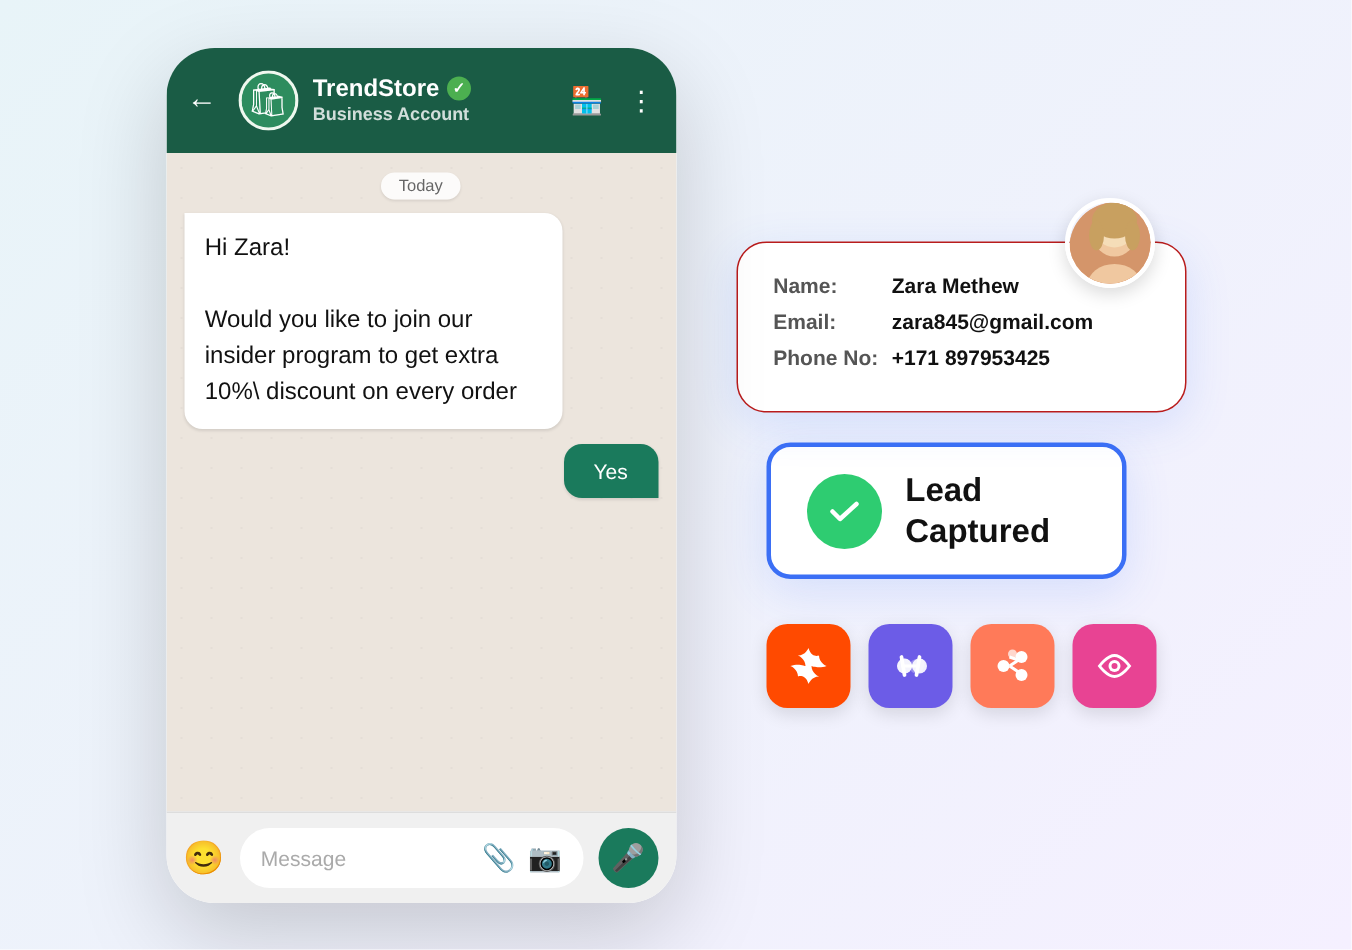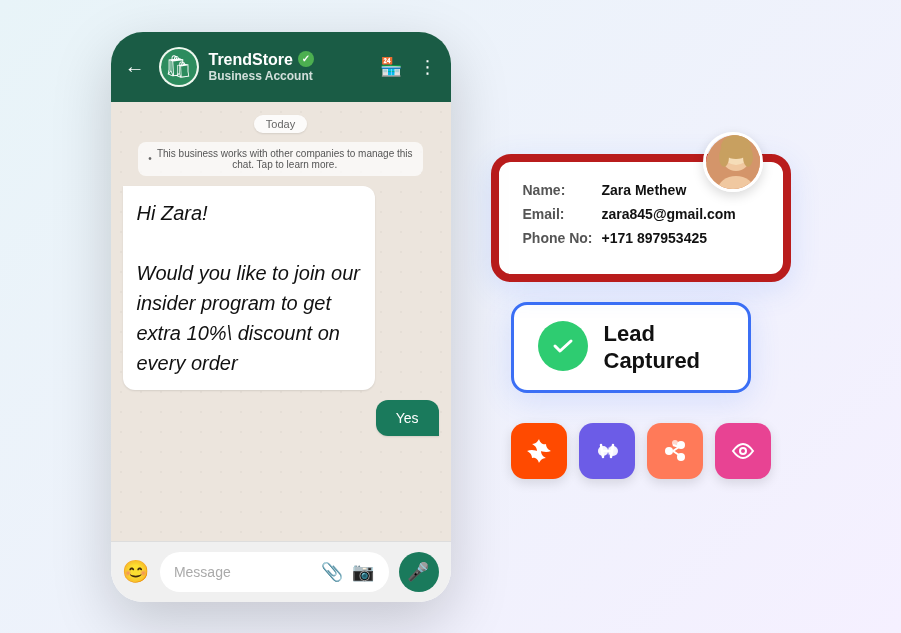--- a/index.html
+++ b/index.html
@@ -166,26 +166,25 @@
     .wa-system-msg::before {
       content: "•";
       color: #666;
     }
 
     .wa-bubble-received {
       background: #fff;
       border-radius: 0 12px 12px 12px;
       padding: 12px 14px;
       max-width: 80%;
-      font-size: 20px;
+      font-size: 16px;
       color: #111;
       line-height: 1.5;
       box-shadow: 0 1px 2px rgba(0,0,0,0.1);
       align-self: flex-start;
-      font-style: italic;
     }
 
     .wa-bubble-sent {
       background: #1a7a5c;
       border-radius: 12px 12px 0 12px;
       padding: 10px 20px;
       max-width: 60%;
       font-size: 14px;
       color: #fff;
       box-shadow: 0 1px 2px rgba(0,0,0,0.1);
@@ -250,21 +249,21 @@
       display: flex;
       flex-direction: column;
       gap: 20px;
       position: relative;
     }
 
     
     .contact-card {
       background: #fff;
       border-radius: 20px;
-      border: 8px solid #b91c1c;
+      border: 1px solid #b91c1c;
       padding: 20px 24px;
       width: 300px;
       box-shadow: 0 8px 30px rgba(59,111,245,0.15);
       position: relative;
     }
 
     .contact-avatar {
       position: absolute;
       top: -30px;
       right: 20px;
@@ -308,20 +307,21 @@
     }
 
     
     .lead-badge {
       background: #fff;
       border-radius: 16px;
       border: 3px solid #3b6ff5;
       padding: 16px 24px;
       width: 240px;
       display: flex;
+      align-items: center;
       gap: 16px;
       box-shadow: 0 8px 30px rgba(59,111,245,0.15);
       margin-left: 20px;
     }
 
     .lead-check-icon {
       width: 50px;
       height: 50px;
       border-radius: 50%;
       background: #2ecc71;
@@ -407,21 +407,20 @@
       <div class="wa-header-icons">
         <span>🏪</span>
         <span>⋮</span>
       </div>
     </div>
 
     <div class="wa-chat">
       <div class="wa-date-badge">
         <span>Today</span>
       </div>
-      <div class="wa-system-msg">This business works with other companies to manage this chat. Tap to learn more.</div>
       <div class="wa-bubble-received">
         <span>Hi Zara!<br><br>Would you like to join our insider program to get extra 10%\ discount on every order</span>
       </div>
       <div class="wa-bubble-sent">
         <span>Yes</span>
       </div>
     </div>
 
     <div class="wa-input-bar">
       <span class="wa-emoji-icon">😊</span>

